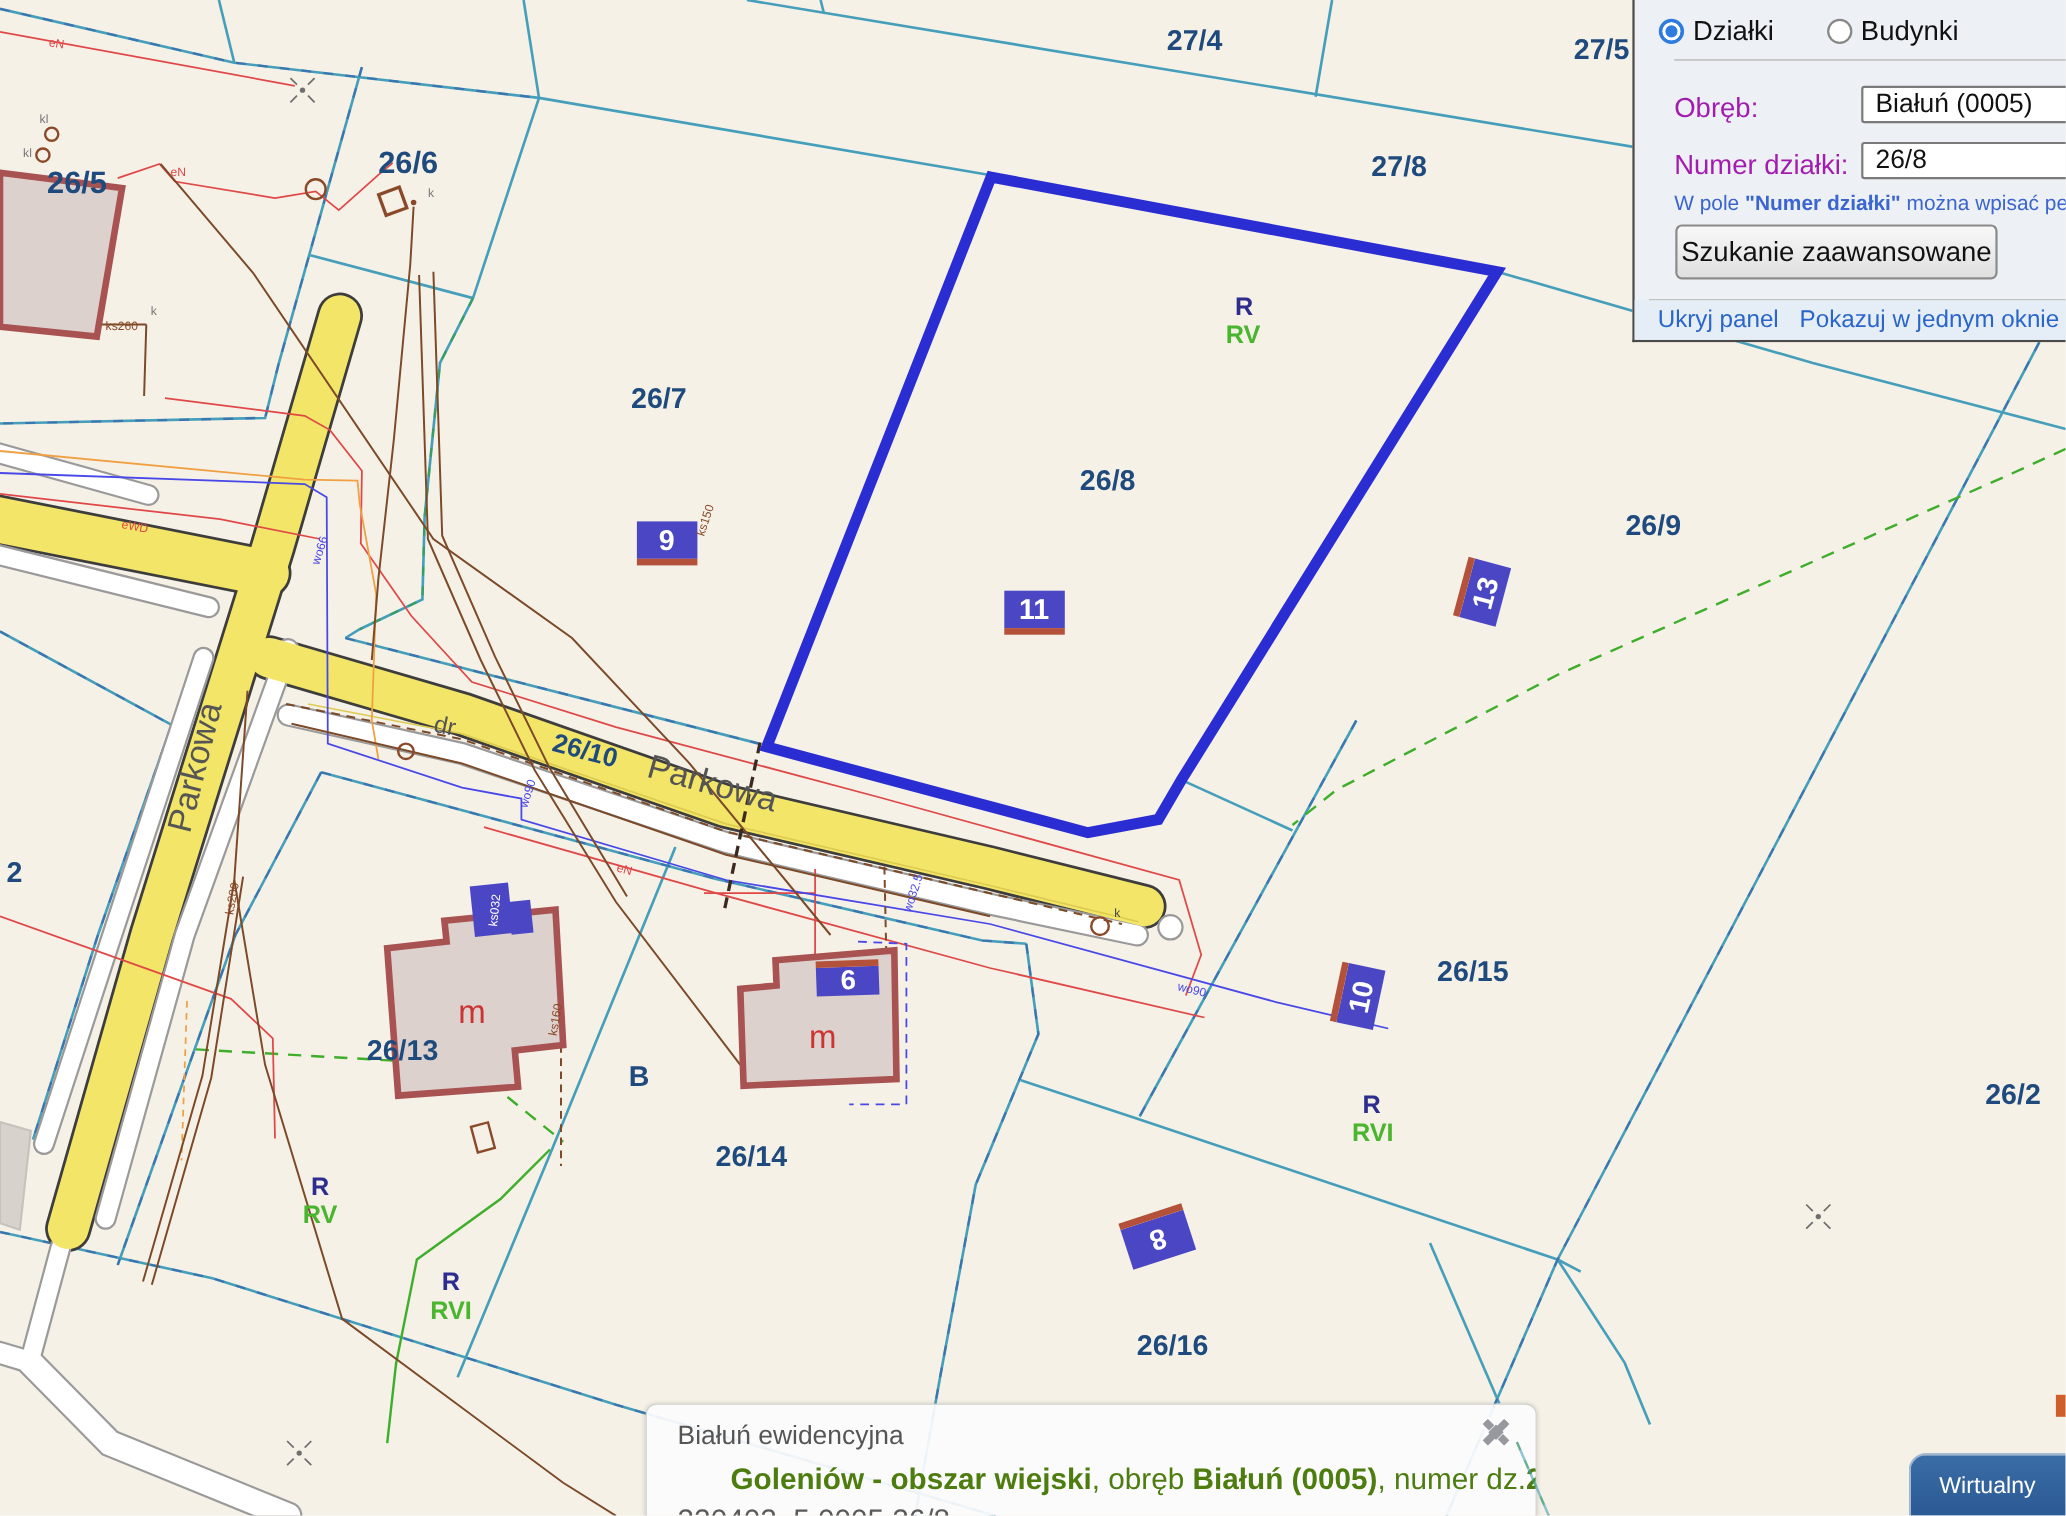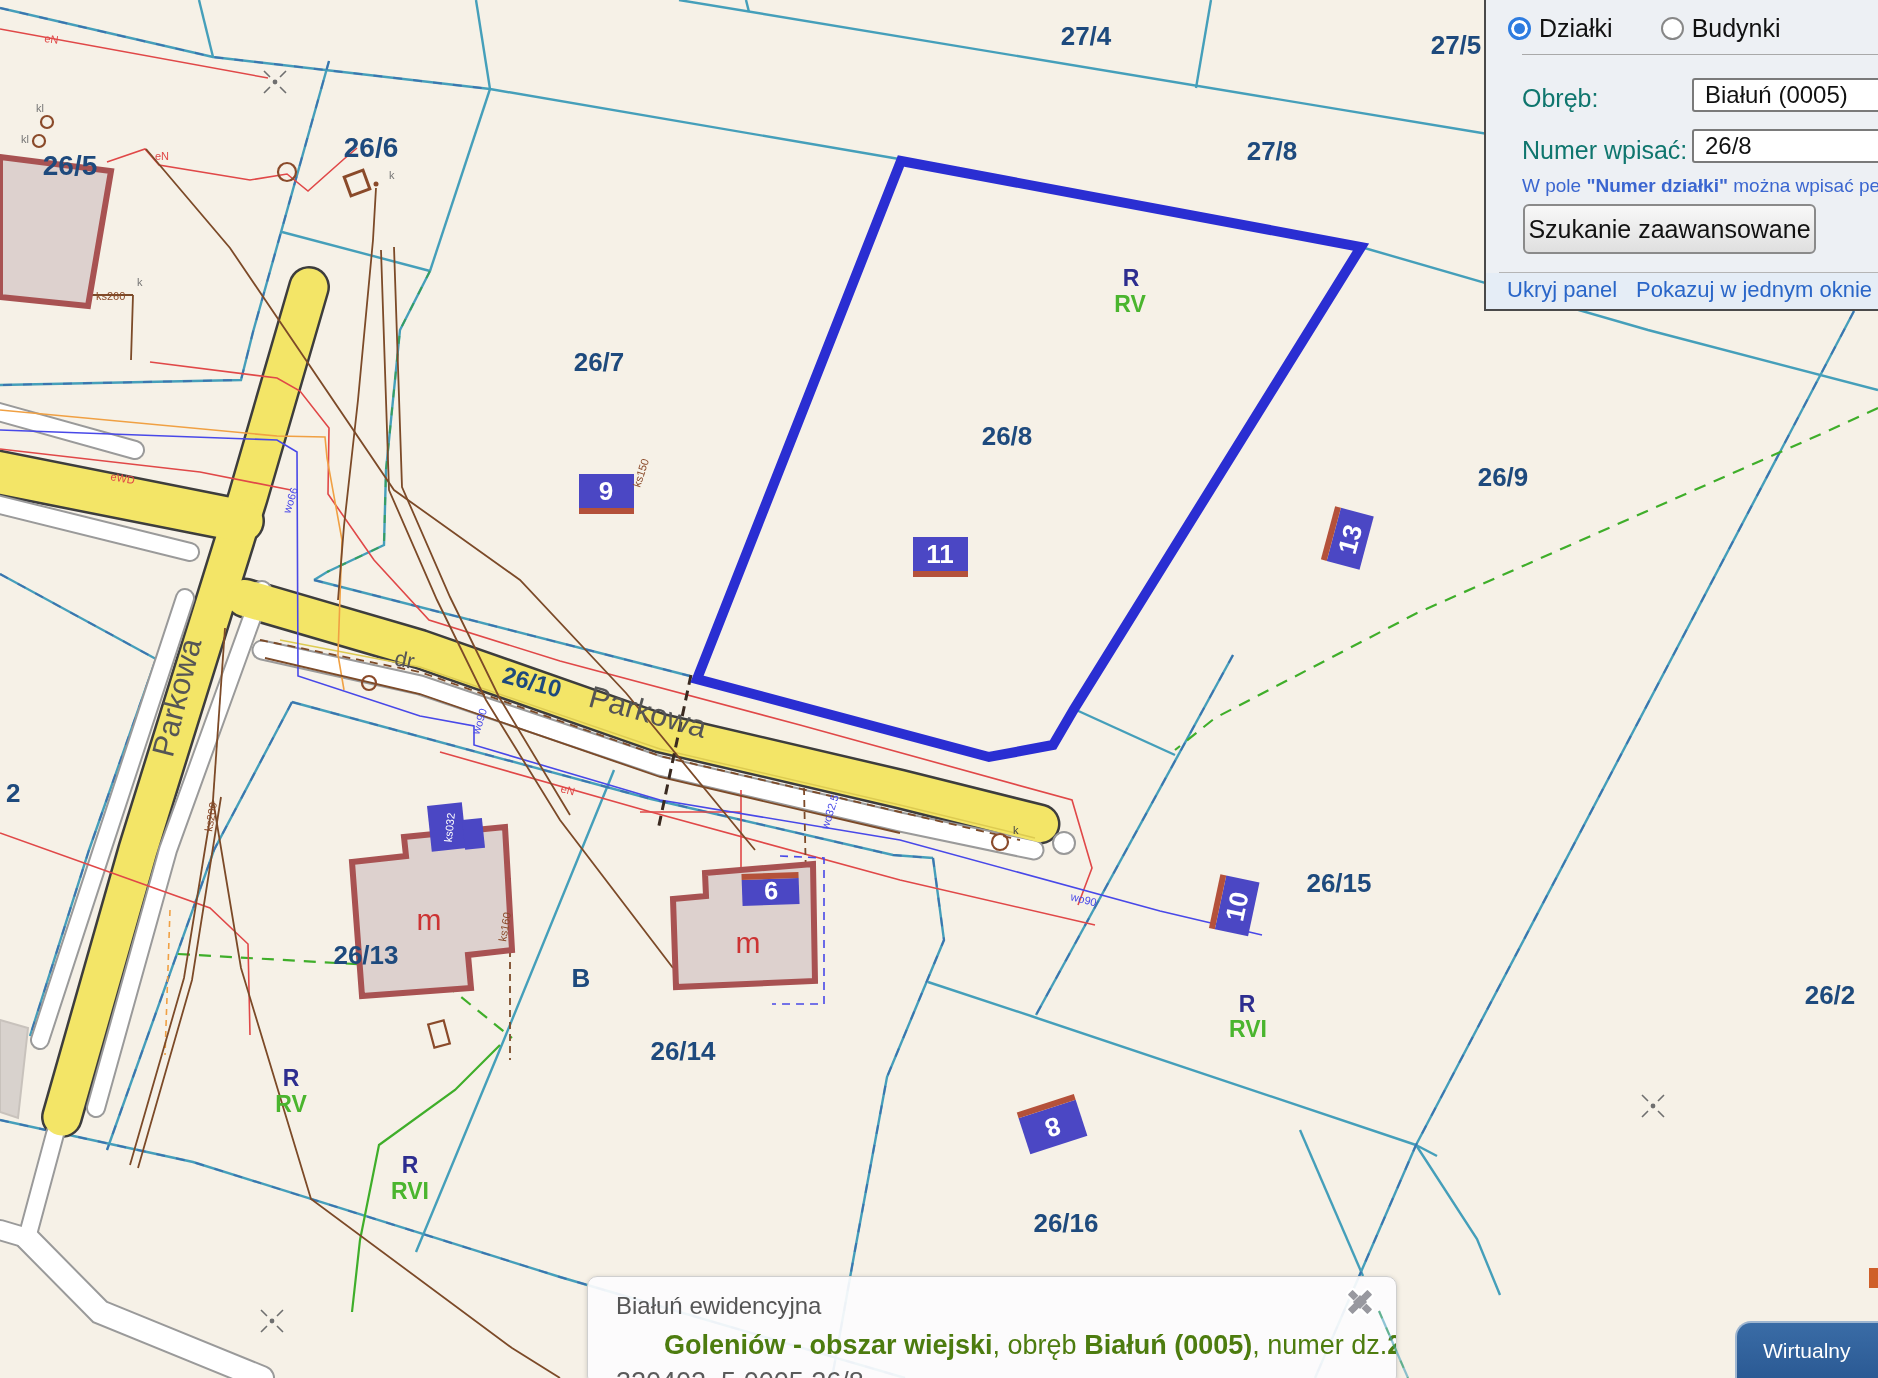--- a/index.html
+++ b/index.html
@@ -4,21 +4,21 @@
 <style>
 html,body{margin:0;padding:0;}
 #stage{position:relative;width:1878px;height:1378px;overflow:hidden;background:#f6f1e7;font-family:"Liberation Sans",sans-serif;}
 #map{position:absolute;left:0;top:0;}
 .panel{position:absolute;left:1484px;top:0;width:394px;height:311px;background:#edf0f4;border-left:2px solid #4a4a4a;border-bottom:2px solid #4a4a4a;box-sizing:border-box;padding-left:28px;}
 .prow1{position:absolute;left:22px;top:14px;display:flex;align-items:center;}
 .radio-on{display:inline-block;width:17px;height:17px;border-radius:50%;border:3px solid #2e7ce0;background:#2e7ce0;box-shadow:inset 0 0 0 3px #fff;}
 .radio-off{display:inline-block;width:19px;height:19px;border-radius:50%;border:2px solid #878787;background:#fff;}
 .prow1 span.lbl{font-size:25px;color:#111;margin-left:8px;}
 .psep1{position:absolute;left:36px;top:54px;width:400px;border-top:1px solid #a9a9a9;}
-.plbl{position:absolute;left:36px;font-size:25px;color:#0f766e;}
+.plbl{position:absolute;left:36px;font-size:25px;color:#a21caf;}
 .pinput{position:absolute;left:206px;width:210px;height:30px;border:2px solid #7a7a7a;border-radius:3px;background:#fff;font-size:24px;font-family:"Liberation Sans",sans-serif;padding:0 0 0 11px;color:#111;display:flex;align-items:center;}
 .phint{position:absolute;left:36px;top:175px;width:500px;font-size:19px;color:#3b66d0;white-space:nowrap;}
 .pbtn{position:absolute;left:37px;top:204px;width:293px;height:50px;background:linear-gradient(#f8f8f8,#dfdfdf);border:2px solid #8a8a8a;border-radius:6px;font-size:25px;color:#111;display:flex;align-items:center;justify-content:center;box-sizing:border-box;}
 .psep2{position:absolute;left:13px;top:272px;width:379px;border-top:1px solid #b5b5b5;}
 .plinks{position:absolute;left:0;top:273px;width:464px;height:36px;background:rgba(227,236,246,0.78);}
 .plinks a{font-size:22px;color:#2a66c8;text-decoration:none;position:absolute;top:4px;white-space:nowrap;}
 .infobox{position:absolute;left:587px;top:1276px;width:810px;height:110px;background:rgba(252,252,253,0.93);border:1px solid #cfcfcf;border-radius:10px;box-shadow:0 1px 5px rgba(0,0,0,0.18);box-sizing:border-box;overflow:hidden;}
 .ib1{position:absolute;left:28px;top:15px;font-size:24px;color:#555;}
 .ib2{position:absolute;left:28px;top:53px;font-size:27px;color:#4d7c0f;white-space:nowrap;margin-left:48px;}
 .ib3{position:absolute;left:28px;top:90px;font-size:27px;color:#5a5a5a;}
@@ -276,21 +276,21 @@
 <div class="prow1">
         <span class="radio-on"></span>
         <span class="lbl">Działki</span>
         <span style="width:48px"></span>
         <span class="radio-off"></span>
         <span class="lbl">Budynki</span>
       </div>
 <div class="psep1"></div>
 <div class="plbl" style="top:84px;">Obręb:</div>
 <div class="pinput" style="top:78px;">Białuń (0005)</div>
-<div class="plbl" style="top:136px;">Numer wpisać:</div>
+<div class="plbl" style="top:136px;">Numer działki:</div>
 <div class="pinput" style="top:129px;">26/8</div>
 <div class="phint">W pole <b>"Numer działki"</b> można wpisać pełny</div>
 <div class="pbtn">Szukanie zaawansowane</div>
 <div class="psep2"></div>
 <div class="plinks">
         <a style="left:21px;">Ukryj panel</a>
         <a style="left:150px;">Pokazuj w jednym oknie</a>
       </div>
 </div>
 <div class="infobox">

